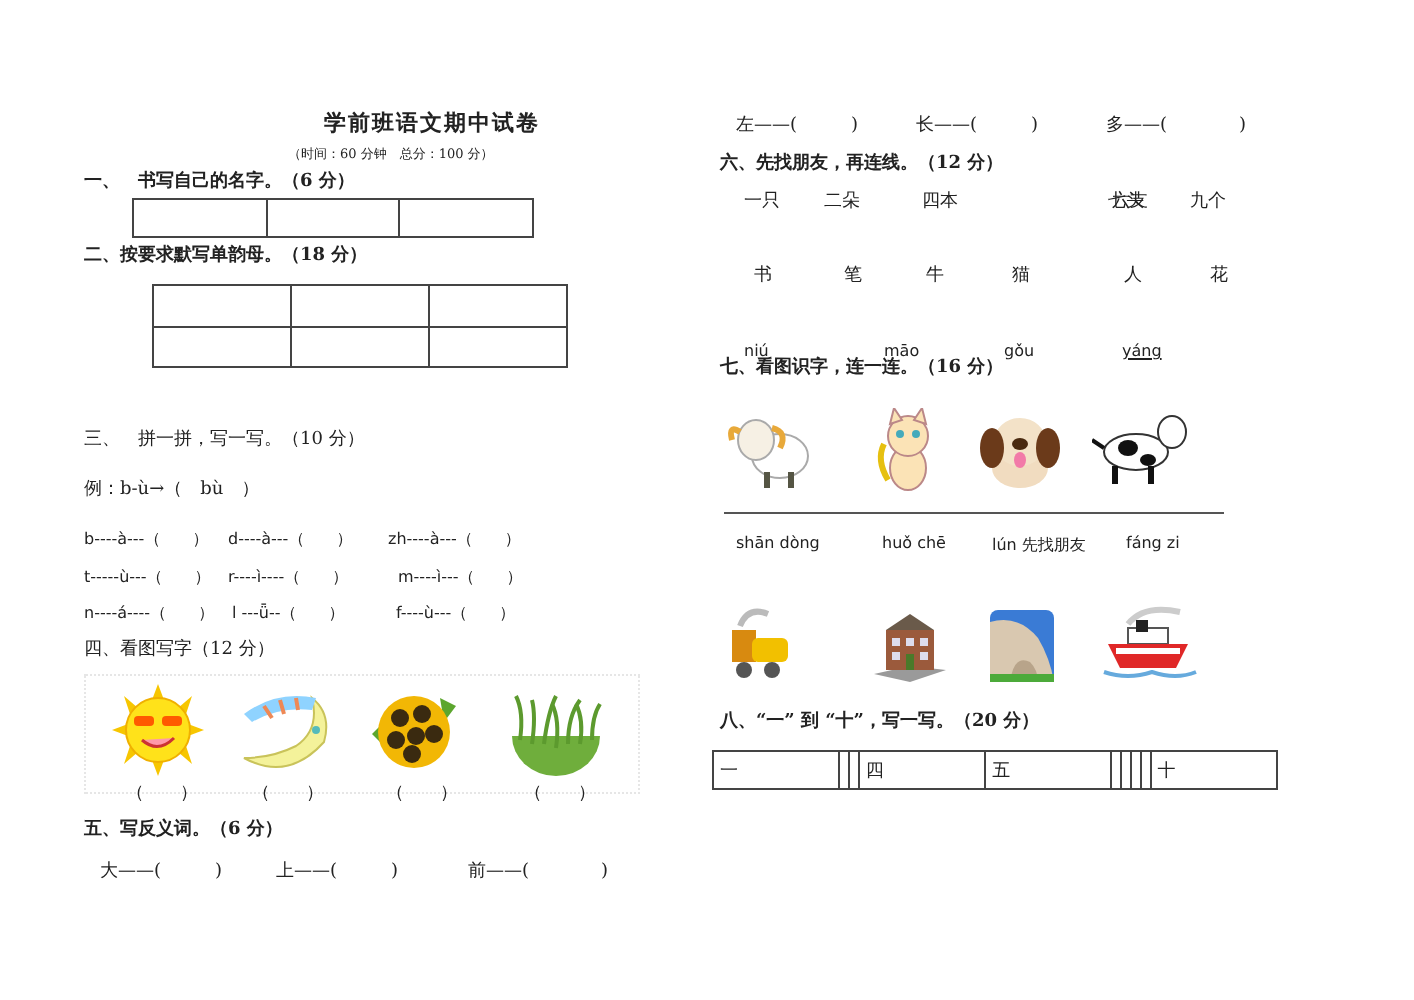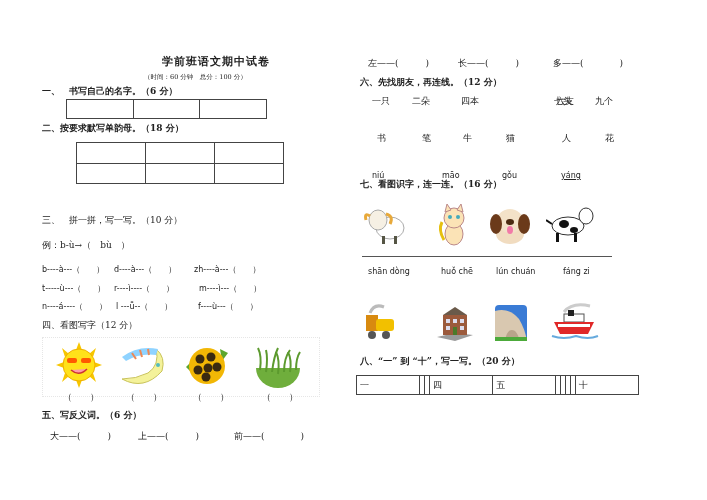--- a/index.html
+++ b/index.html
@@ -183,21 +183,21 @@
   <ellipse cx="40" cy="14" rx="7" ry="8" fill="#fff" stroke="#333"></ellipse>
   <rect x="10" y="31" width="3" height="9" fill="#111"></rect>
     <rect x="28" y="31" width="3" height="9" fill="#111"></rect>
   <path d="M6 22 L0 18" stroke="#111" stroke-width="2"></path>
 </svg>
 
 <div class="abs" style="left:362px;top:256px;width:250px;border-top:1px solid #555;"></div>
 
 <div class="abs pin" style="left:368px;top:267px;">shān dòng</div>
 <div class="abs pin" style="left:441px;top:267px;">huǒ chē</div>
-<div class="abs pin" style="left:496px;top:267px;">lún chuán</div>
+<div class="abs pin" style="left:496px;top:267px;">lún 先找朋友</div>
 <div class="abs pin" style="left:563px;top:267px;">fáng zi</div>
 
 <svg class="pic" style="left:362px;top:303px;" width="36" height="38" viewBox="0 0 36 38">
   <path d="M8 10 Q12 0 22 4" stroke="#bbb" stroke-width="3" fill="none"></path>
   <rect x="4" y="12" width="12" height="16" fill="#d88a10"></rect>
   <rect x="14" y="16" width="18" height="12" rx="3" fill="#f2c000"></rect>
   <circle cx="10" cy="32" r="4" fill="#555"></circle>
     <circle cx="24" cy="32" r="4" fill="#555"></circle>
 </svg>
 <svg class="pic" style="left:435px;top:305px;" width="40" height="36" viewBox="0 0 40 36">

